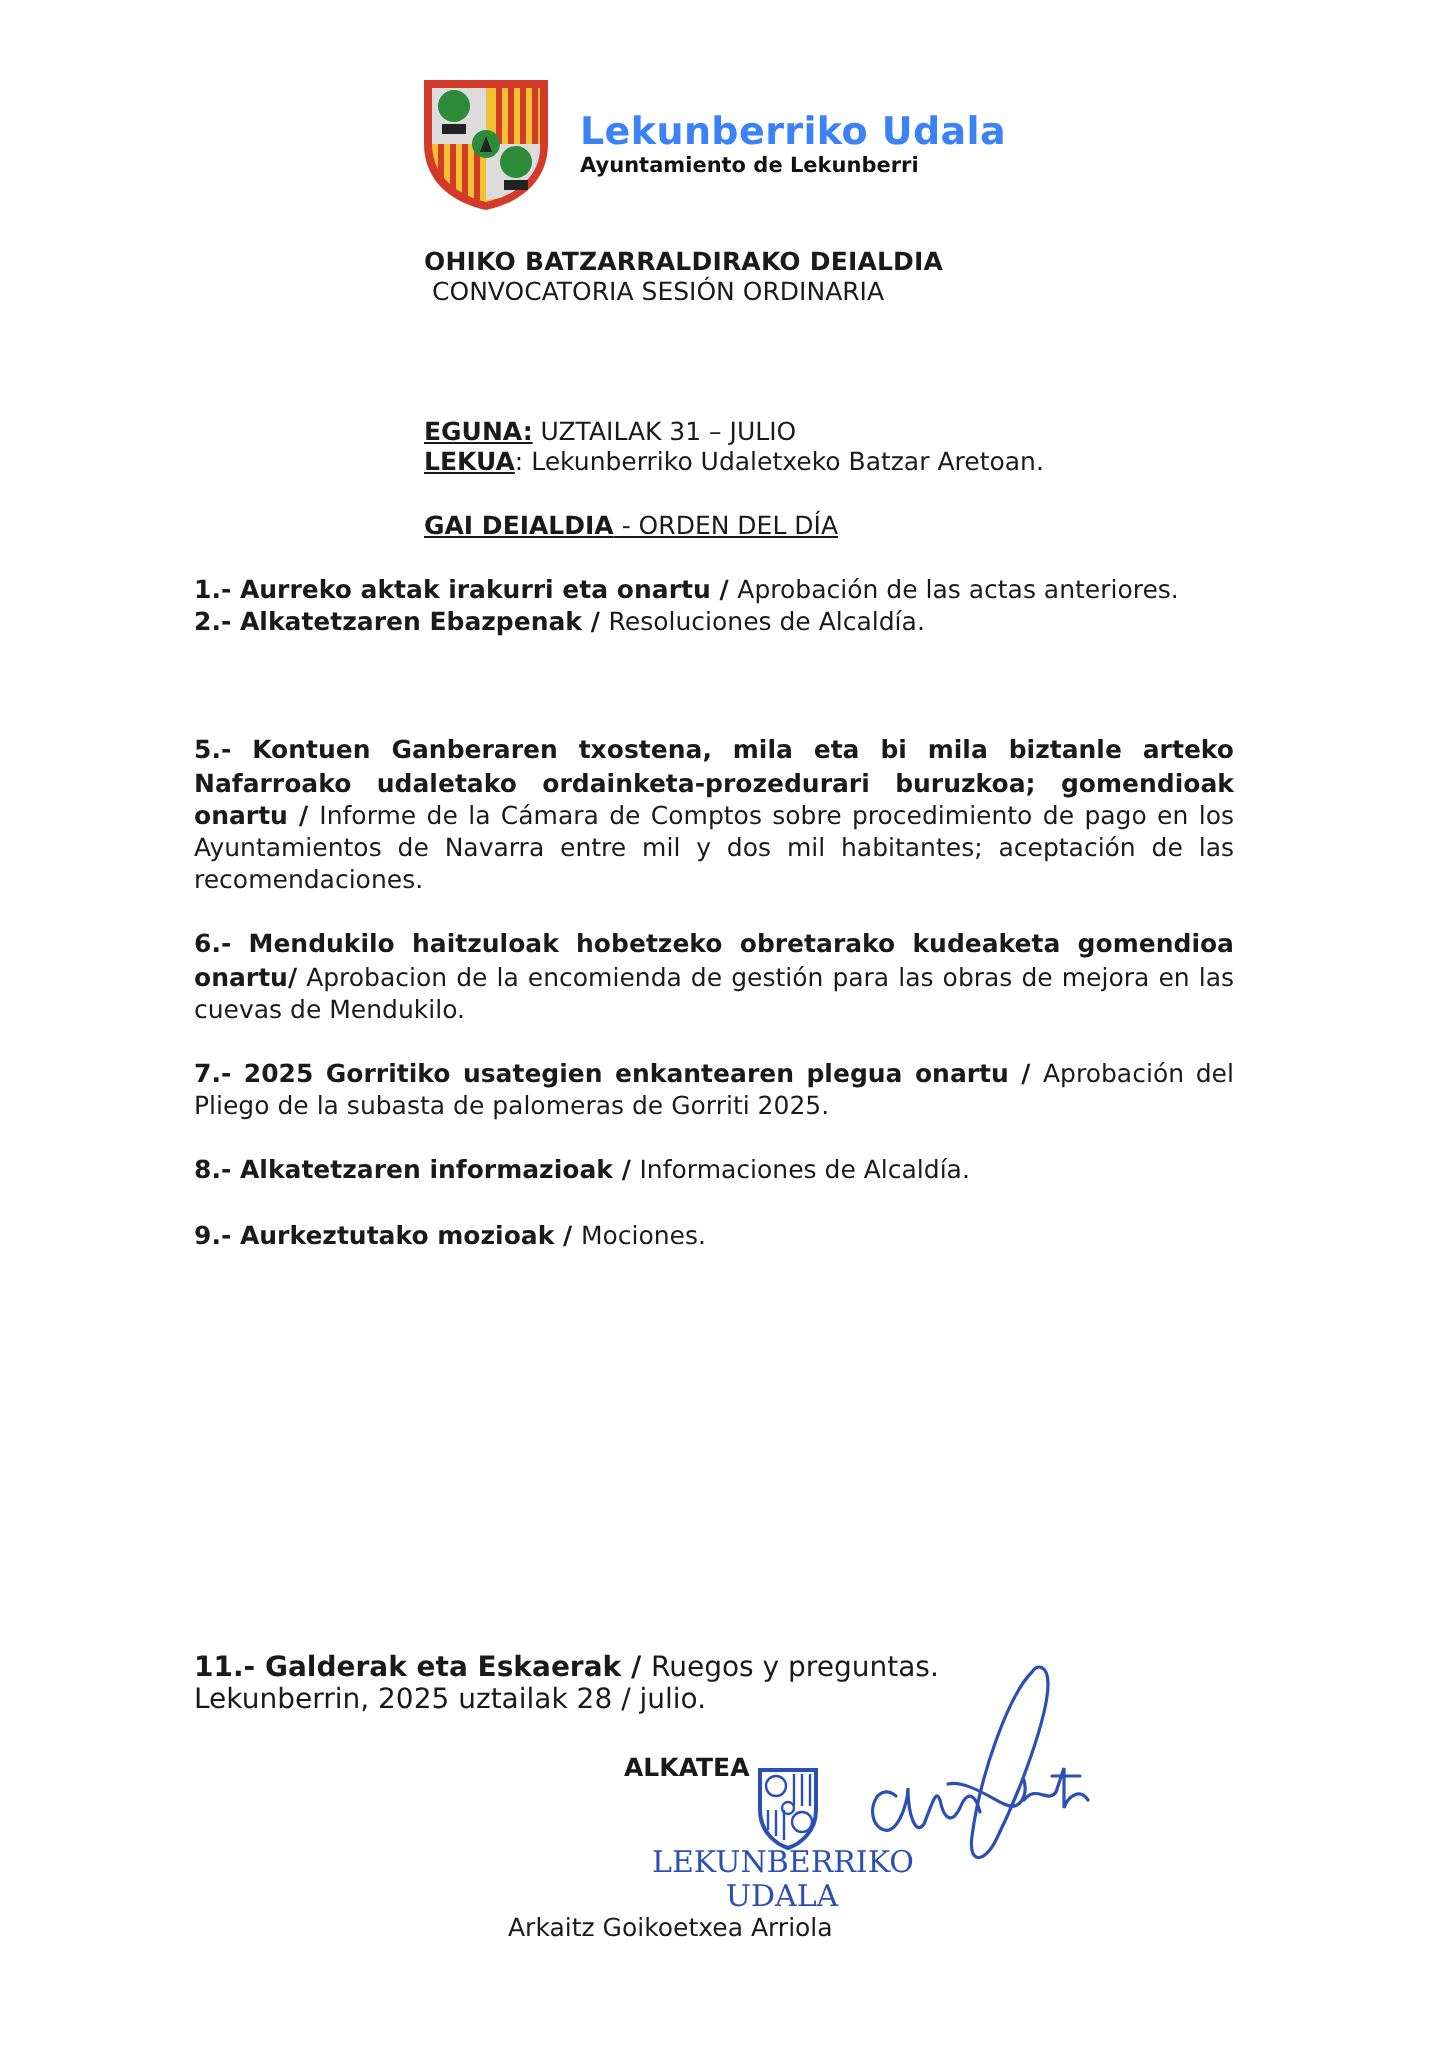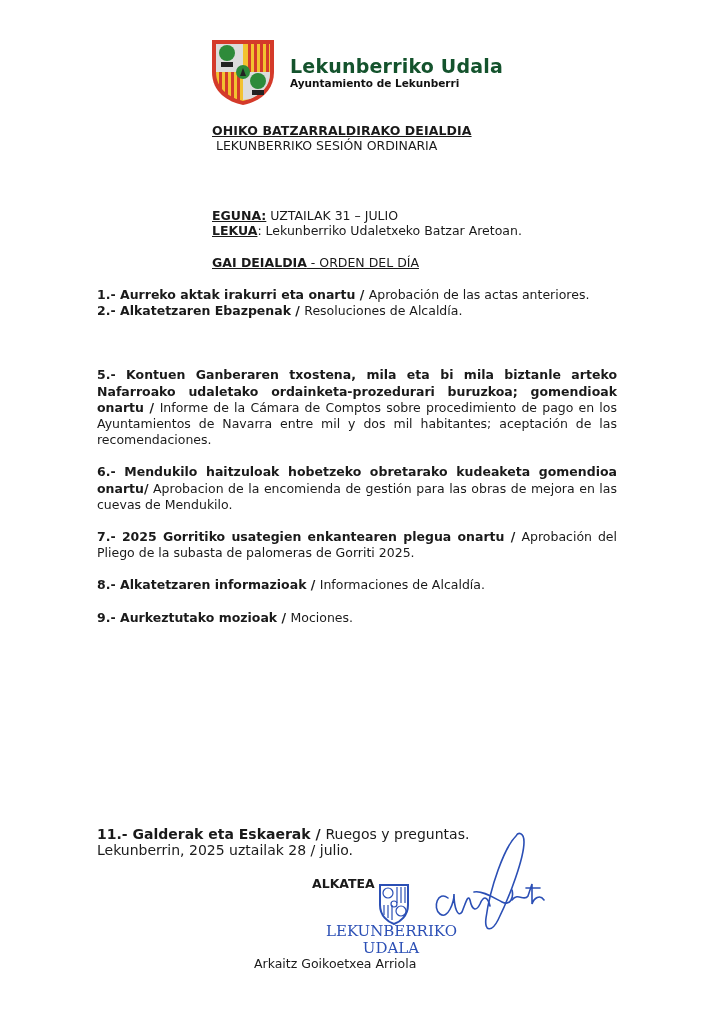--- a/index.html
+++ b/index.html
@@ -4,27 +4,27 @@
   <style>
     html, body { margin: 0; padding: 0; background: #ffffff; }
     body { width: 724px; height: 1024px; position: relative; overflow: hidden;
            font-family: "DejaVu Sans", sans-serif; color: #1a1a1a; }
     .page { position: absolute; left: 0; top: 0; width: 724px; height: 1024px; }
 
     
     .header { position: absolute; left: 210px; top: 38px; width: 320px; height: 70px; }
     .crest { position: absolute; left: 0; top: 0; width: 66px; height: 68px; }
     .org { position: absolute; left: 80px; top: 17px; }
-    .org-name { font-family: "DejaVu Sans", sans-serif; font-size: 19px; font-weight: 600; color: #14532d;
+    .org-name { font-family: "DejaVu Sans", sans-serif; font-size: 19px; font-weight: 600; color: #3b82f6;
                 letter-spacing: 0.2px; line-height: 22px; }
     .org-sub { font-family: "DejaVu Sans", sans-serif; font-size: 10.5px; color: #111; line-height: 13px; font-weight: 600; }
 
     
     .conv { position: absolute; left: 212px; top: 123px; font-size: 12.5px; line-height: 15px; }
-    .conv .title { font-weight: bold; text-decoration: underline; letter-spacing: 0.1px; }
+    .conv .title { font-weight: bold; letter-spacing: 0.1px; }
     .conv .subtitle { padding-left: 4px; }
     .meta { position: absolute; left: 212px; top: 173px; font-size: 12.5px; line-height: 15px; margin-top: 35px; }
     .meta .lbl { font-weight: bold; text-decoration: underline; }
 
     .agenda-title { position: absolute; left: 212px; top: 255px; font-size: 12.5px; line-height: 15px;
                     text-decoration: underline; }
     .agenda-title b { font-weight: bold; }
 
     
     .items { position: absolute; left: 97px; top: 287px; width: 520px; font-size: 12.5px; line-height: 16.2px; }
@@ -71,21 +71,21 @@
       <rect x="42" y="52" width="12" height="5" fill="#222"></rect>
     </svg>
     <div class="org">
       <div class="org-name">Lekunberriko Udala</div>
       <div class="org-sub">Ayuntamiento de Lekunberri</div>
     </div>
   </div>
 
   <div class="conv">
     <div class="title">OHIKO BATZARRALDIRAKO DEIALDIA</div>
-    <div class="subtitle">LEKUNBERRIKO SESIÓN ORDINARIA</div>
+    <div class="subtitle">CONVOCATORIA SESIÓN ORDINARIA</div>
   </div>
 
   <div class="meta">
     <div><span class="lbl">EGUNA:</span><span> UZTAILAK  31 – JULIO</span></div>
     <div><span class="lbl">LEKUA</span><span>: Lekunberriko Udaletxeko Batzar Aretoan.</span></div>
   </div>
 
   <div class="agenda-title"><b>GAI DEIALDIA</b><span> - ORDEN DEL DÍA</span></div>
 
   <div class="items">

